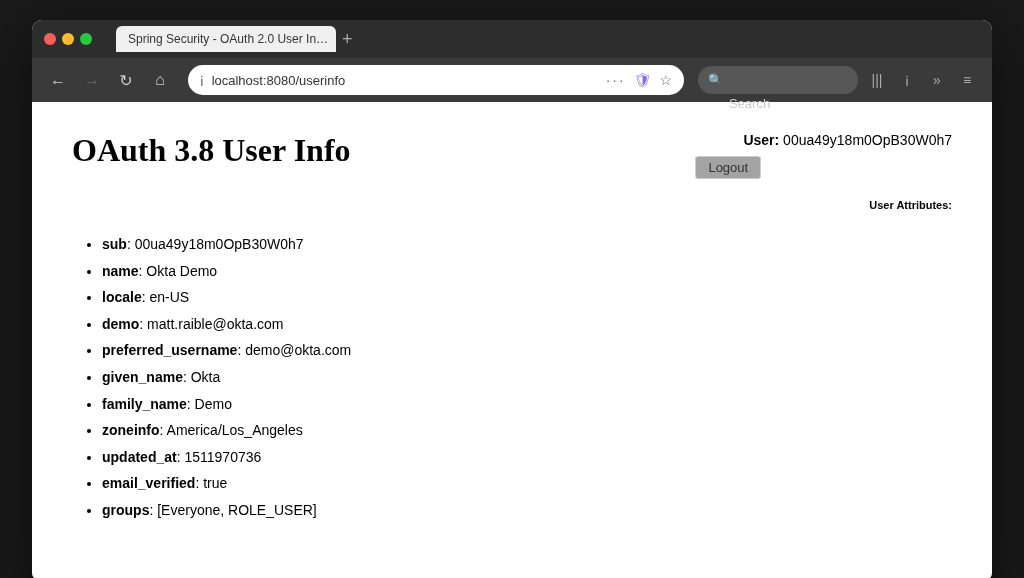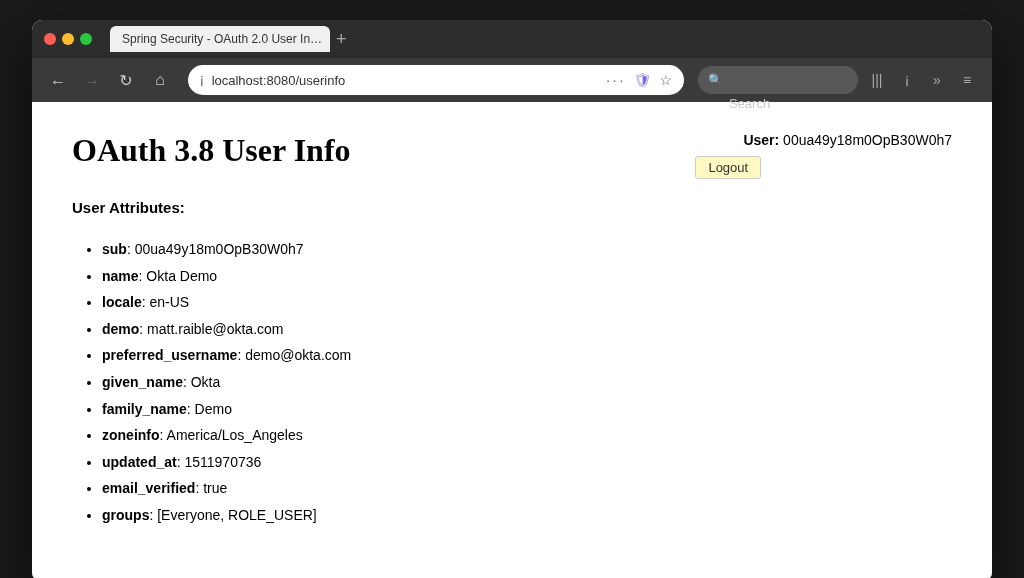--- a/index.html
+++ b/index.html
@@ -45,21 +45,21 @@
       cursor: pointer;
     }
 
     .traffic-light.close { background: #ff5f56; }
     .traffic-light.minimize { background: #ffbd2e; }
     .traffic-light.maximize { background: #27c93f; }
 
     .tab-bar {
       display: flex;
       align-items: center;
-      margin-left: 10px;
+      margin-left: 16px;
       flex: 1;
     }
 
     .tab {
       background: #f0f0f0;
       color: #333;
       padding: 6px 12px;
       border-radius: 6px 6px 0 0;
       font-size: 12px;
       display: flex;
@@ -219,36 +219,37 @@
 
     .user-label strong {
       font-weight: bold;
       margin-left: 48px;
     }
 
     .logout-btn {
       display: block;
       margin-top: 8px;
       padding: 3px 12px;
-      background: #fef9c3;
+      background: #a3a3a3;
       border: 1px solid #ccc;
       border-radius: 3px;
       font-size: 13px;
       cursor: pointer;
       color: #333;
       font-family: Arial, sans-serif;
       text-align: center;
     }
 
     .section-title {
-      font-size: 15px;
+      font-size: 11px;
       font-weight: bold;
       color: #000;
       margin-bottom: 20px;
       font-family: Arial, sans-serif;
+      text-align: right;
     }
 
     .attributes-list {
       list-style: disc;
       padding-left: 30px;
       font-family: Arial, sans-serif;
       font-size: 14px;
       line-height: 1.9;
       color: #000;
       margin-top: 8px;

